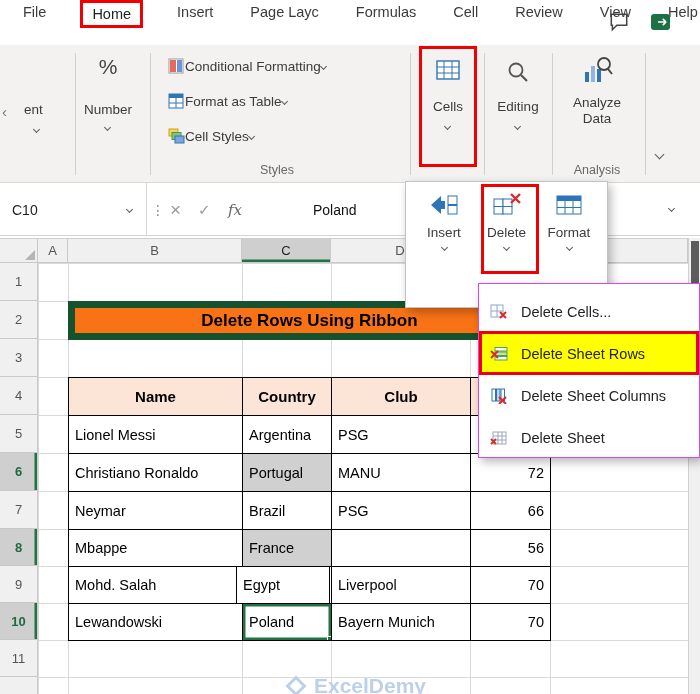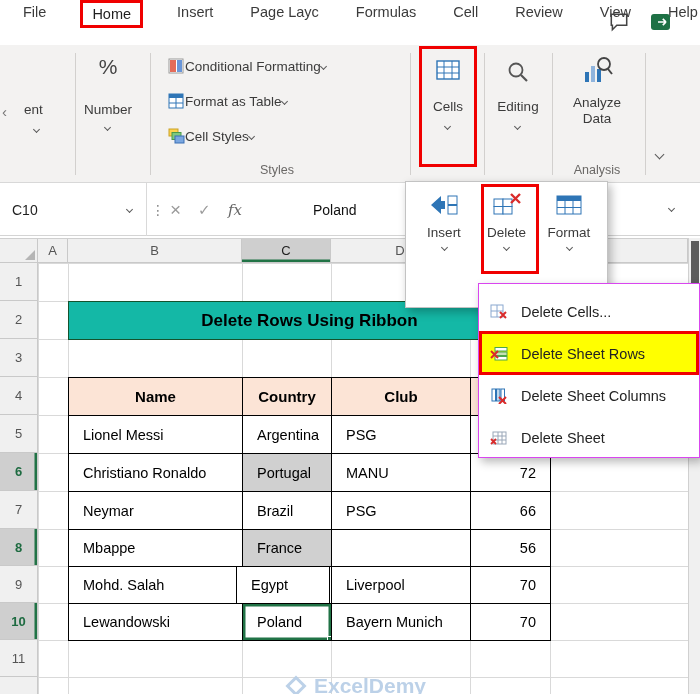--- a/index.html
+++ b/index.html
@@ -28,27 +28,27 @@
 
 .grid{position:absolute;top:238px;left:0;width:700px;height:456px;background:#fff;border-top:1px solid #cfcfcf;z-index:1}
 .gridlines{position:absolute;left:0;top:0;width:688px;height:456px;
  background-image:linear-gradient(#d9d9d9,#d9d9d9),linear-gradient(#d9d9d9,#d9d9d9),linear-gradient(#d9d9d9,#d9d9d9),linear-gradient(#d9d9d9,#d9d9d9),linear-gradient(#d9d9d9,#d9d9d9),linear-gradient(#d9d9d9,#d9d9d9),linear-gradient(#d9d9d9,#d9d9d9),linear-gradient(#d9d9d9,#d9d9d9),linear-gradient(#d9d9d9,#d9d9d9),linear-gradient(#d9d9d9,#d9d9d9),linear-gradient(#d9d9d9,#d9d9d9),linear-gradient(#d9d9d9,#d9d9d9),linear-gradient(#d9d9d9,#d9d9d9),linear-gradient(#d9d9d9,#d9d9d9),linear-gradient(#d9d9d9,#d9d9d9),linear-gradient(#d9d9d9,#d9d9d9),linear-gradient(#d9d9d9,#d9d9d9),linear-gradient(#d9d9d9,#d9d9d9);
  background-repeat:no-repeat;
  background-size:1px 456px,1px 456px,1px 456px,1px 456px,1px 456px,1px 456px,688px 1px,688px 1px,688px 1px,688px 1px,688px 1px,688px 1px,688px 1px,688px 1px,688px 1px,688px 1px,688px 1px,688px 1px;
  background-position:38px 0,68px 0,242px 0,331px 0,470px 0,550px 0,0 24px,0 62px,0 100px,0 138px,0 176px,0 214px,0 252px,0 290px,0 327px,0 364px,0 401px,0 438px}
 .colhdr,.rowhdr{position:absolute;background:#f0f0f0;border-right:1px solid #c9c9c9;border-bottom:1px solid #c9c9c9;display:flex;align-items:center;justify-content:center;font-size:13px;color:#555}
 .colhdr.sel{background:#cfcfcf;box-shadow:inset 0 -2.5px 0 #217346;color:#1f1f1f}
 .rowhdr.sel{background:#cfcfcf;box-shadow:inset -2.5px 0 0 #217346;color:#1e6b41;font-weight:bold}
-.tcell{position:absolute;background:#fff;border:1px solid #000;display:flex;align-items:center;padding:0 14px;font-size:14.5px;color:#000;overflow:hidden;white-space:nowrap}
+.tcell{position:absolute;background:#fff;border:1px solid #000;display:flex;align-items:center;padding:0 6px;font-size:14.5px;color:#000;overflow:hidden;white-space:nowrap}
 .tcell.head{background:#fce4d6;font-weight:bold;justify-content:center;font-size:15px}
 .tcell.gray{background:#d0d0d0}
 .tcell.num{justify-content:flex-end}
 .tcell.active{box-shadow:inset 0 0 0 2.5px #217346}
 .fillhandle{position:absolute;right:-2px;bottom:-2px;width:6px;height:6px;background:#217346;border:1px solid #fff}
-.title-cell{position:absolute;left:68px;top:62px;width:483px;height:39px;background:#14b8a6;border:1px solid #14532d;display:flex;align-items:center;justify-content:center;font-weight:bold;font-size:17px;color:#000}
+.title-cell{position:absolute;left:68px;top:62px;width:483px;height:39px;background:#f97316;border:7px solid #14532d;display:flex;align-items:center;justify-content:center;font-weight:bold;font-size:17px;color:#000}
 .corner-tri{position:absolute;right:2px;bottom:2px;width:0;height:0;border-left:10px solid transparent;border-bottom:10px solid #b5b5b5}
 
 
 .scrollbar{position:absolute;left:688px;top:238px;width:12px;height:456px;background:#f0f0f0;border-left:1px solid #d0d0d0;z-index:8}
 .thumb{position:absolute;left:2px;top:3px;width:8px;height:74px;background:#5c5c5c}
 
 
 .cmenu{position:absolute;left:405px;top:181px;width:203px;height:127px;background:#fff;border:1px solid #c3c3c3;box-shadow:3px 4px 9px rgba(0,0,0,.28);z-index:10;display:flex;justify-content:space-between;padding:10px 9px 0 9px}
 .cbtn{width:58px;display:flex;flex-direction:column;align-items:center}
 .cbtn-label{font-size:13.5px;color:#3b3b3b;margin-top:7px}

